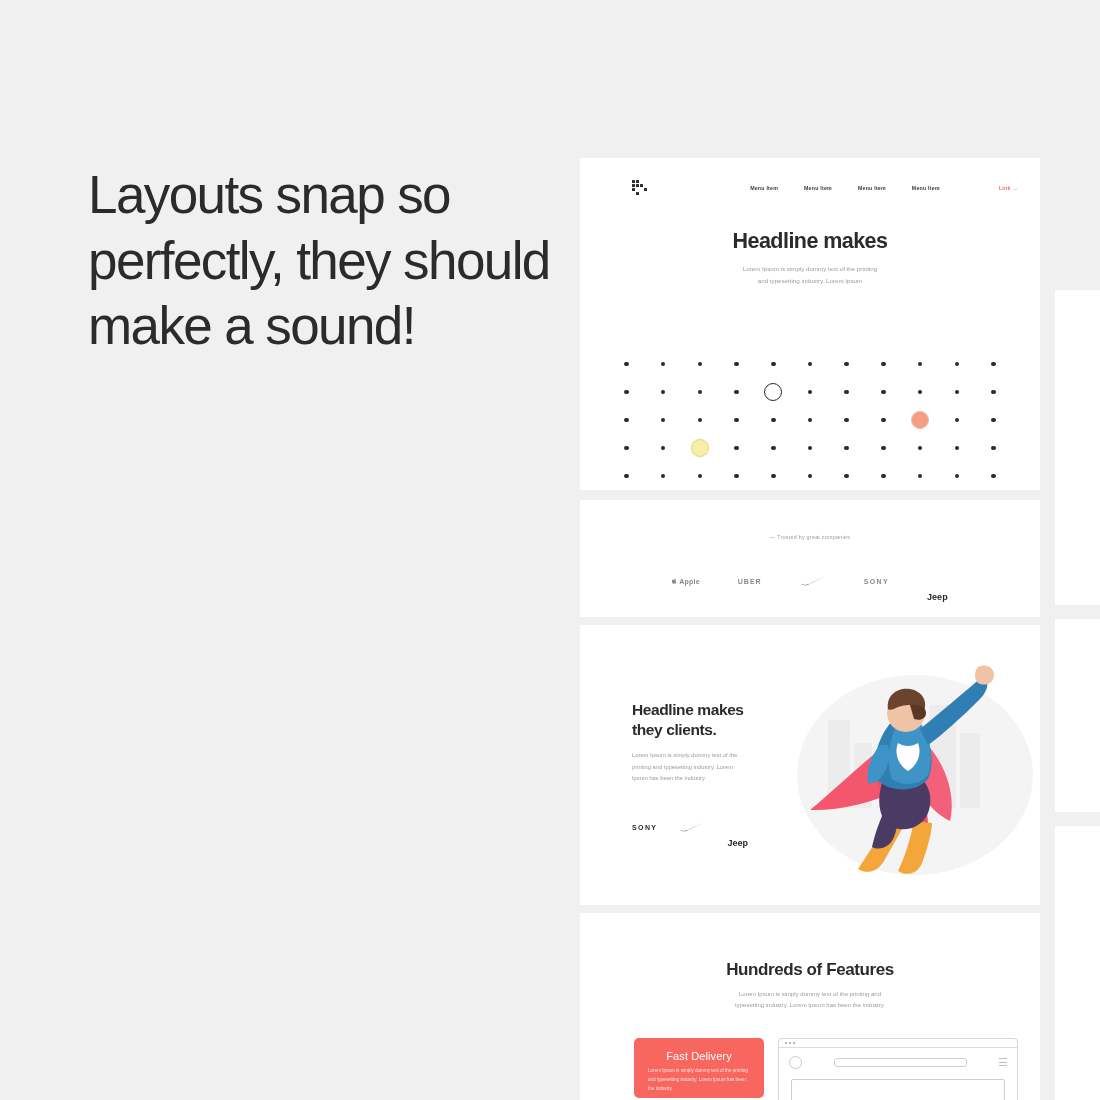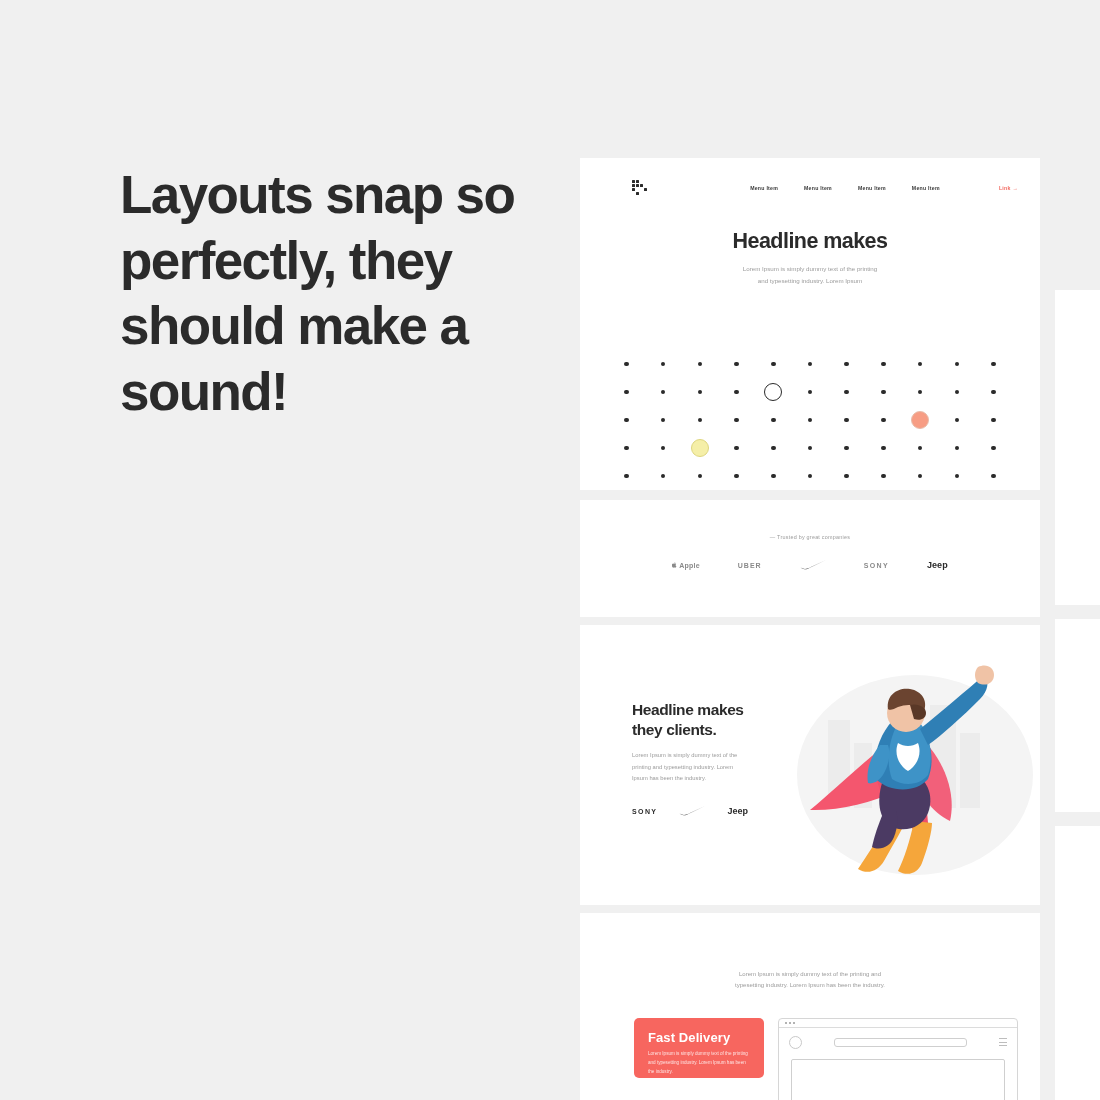--- a/index.html
+++ b/index.html
@@ -11,24 +11,23 @@
   }
   .stage { position: relative; width: 1100px; height: 1100px; }
 
   
   .headline {
     position: absolute;
     left: 88px; top: 162px;
     width: 470px;
     font-size: 53px;
     line-height: 1.24;
-    font-weight: 700;
+    font-weight: 400;
     letter-spacing: -1.6px;
     color: #2b2b2b;
-    margin-left: 32px;
   }
 
   
   .col-main { position: absolute; left: 580px; top: 0; width: 460px; }
   .col-side { position: absolute; left: 1055px; top: 0; width: 120px; }
 
   .card {
     background: #ffffff;
     position: absolute;
     left: 0;
@@ -103,21 +102,21 @@
     color: #9b9b9b;
     letter-spacing: 0.25px;
     margin-top: 34px;
   }
   .logo-row {
     display: flex; align-items: center; justify-content: center;
     gap: 38px; margin-top: 20px;
   }
   .brand { color: #8a8a8a; font-weight: 700; font-size: 7px; letter-spacing: 1px; display:flex; align-items:center; gap:2px; }
   .brand.apple { letter-spacing: 0.2px; }
-  .brand.jeep { color: #2b2b2b; font-size: 9px; letter-spacing: 0px; }
+  .brand.jeep { color: #2b2b2b; font-size: 9px; letter-spacing: 0px; margin-top: 32px; }
   .brand.sony { letter-spacing: 1.4px; }
   .swoosh { width: 26px; height: 10px; }
 
   
   .c3 { top: 625px; width: 460px; height: 280px; }
   .c3-inner { display: flex; height: 100%; }
   .c3-left { width: 200px; padding: 75px 0 0 52px; }
   .c3-title { font-size: 15.5px; font-weight: 700; color: #2b2b2b; line-height: 1.27; letter-spacing: -0.4px; }
   .c3-sub { margin-top: 11px; font-size: 5.8px; line-height: 1.95; color: #9b9b9b; }
   .c3-brands { display: flex; align-items: center; gap: 22px; margin-top: 22px; }
@@ -129,21 +128,21 @@
   .feat-head { text-align: center; padding-top: 47px; }
   .feat-title { font-size: 17px; font-weight: 700; color: #2b2b2b; letter-spacing: -0.4px; }
   .feat-sub { margin-top: 9px; font-size: 6px; line-height: 1.9; color: #9b9b9b; }
   .feat-body { display: flex; gap: 14px; padding: 26px 22px 0 54px; }
   .feat-card {
     width: 130px; height: 60px;
     background: #f7665f; border-radius: 5px;
     padding: 12px 14px;
     flex: 0 0 auto;
   }
-  .feat-card h4 { color: #fff; font-size: 13px; font-weight: 700; letter-spacing: 0.1px; }
+  .feat-card h4 { color: #fff; font-size: 11px; font-weight: 400; letter-spacing: 0.1px; text-align: center; }
   .feat-card p { color: rgba(255,255,255,.82); font-size: 4.6px; line-height: 1.95; margin-top: 5px; }
   .feat-col { display: flex; flex-direction: column; }
   .browser {
     flex: 1; border: 1px solid #d6d6d6; border-radius: 4px;
     background: #fff; position: relative; overflow: hidden;
     min-height: 120px;
   }
   .b-bar { height: 9px; border-bottom: 1px solid #dcdcdc; display: flex; align-items: center; gap: 2px; padding-left: 6px; }
   .b-bar i { width: 2px; height: 2px; border-radius: 50%; background: #9a9a9a; display: block; }
   .b-top { display: flex; align-items: center; padding: 8px 10px; gap: 10px; }
@@ -337,20 +336,21 @@
             <circle cx="126" cy="88" r="19" fill="#f0c3a6"></circle>
             <path d="M108 84 C106 70 118 62 130 64 C142 66 148 76 144 86 C138 80 128 78 118 82 C114 84 110 86 108 84 Z" fill="#6b4430"></path>
             <path d="M130 80 C138 78 146 82 146 88 C146 94 140 96 134 94 Z" fill="#5a3827"></path>
           </svg>
         </div>
       </div>
     </div>
 
     <div class="card c4">
       <div class="feat-head">
+        <div class="feat-title">Hundreds of Features</div>
         <div class="feat-sub">
           <div>Lorem Ipsum is simply dummy text of the printing and</div>
           <div>typesetting industry. Lorem Ipsum has been the industry.</div>
         </div>
       </div>
       <div class="feat-body">
         <div class="feat-col">
           <div class="feat-card">
             <h4>Fast Delivery</h4>
             <p>

